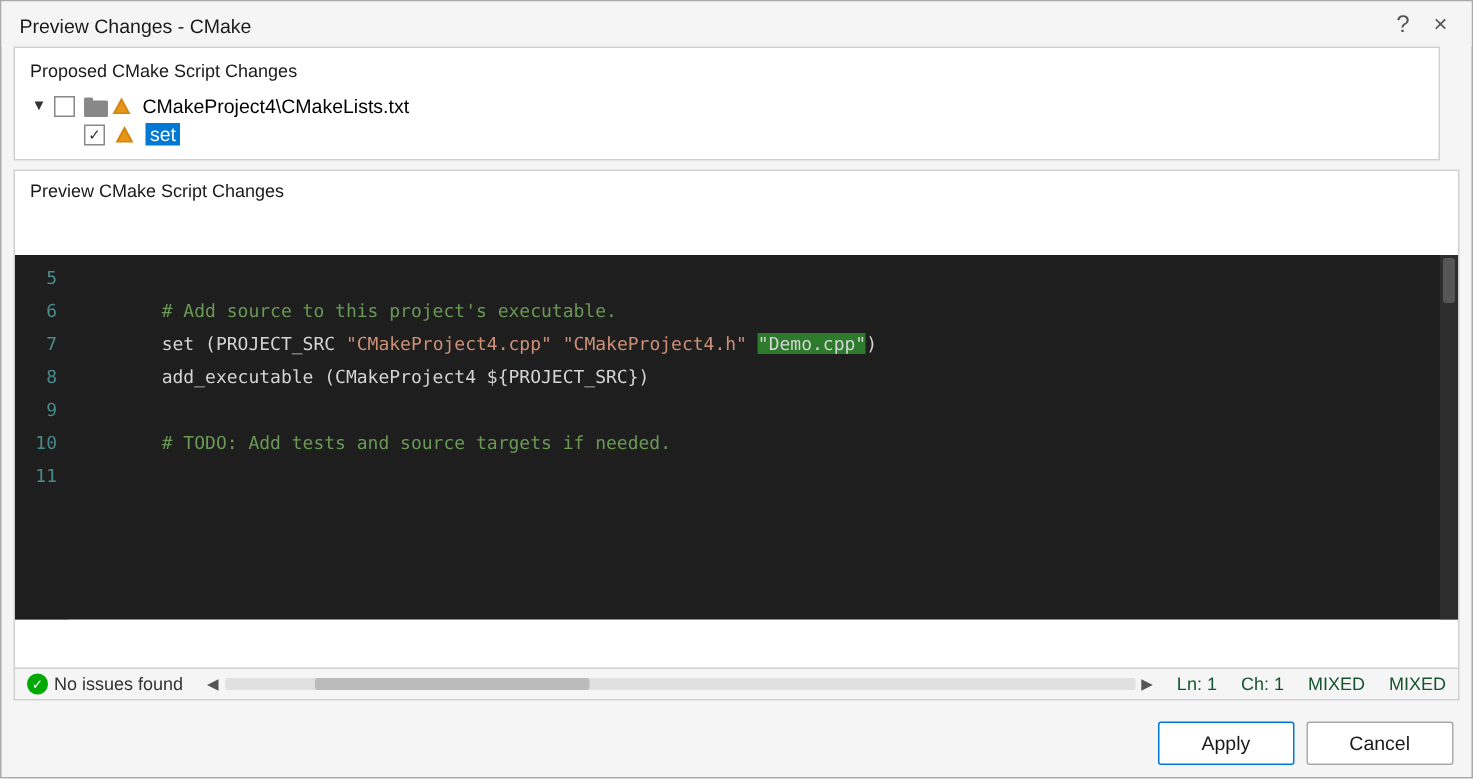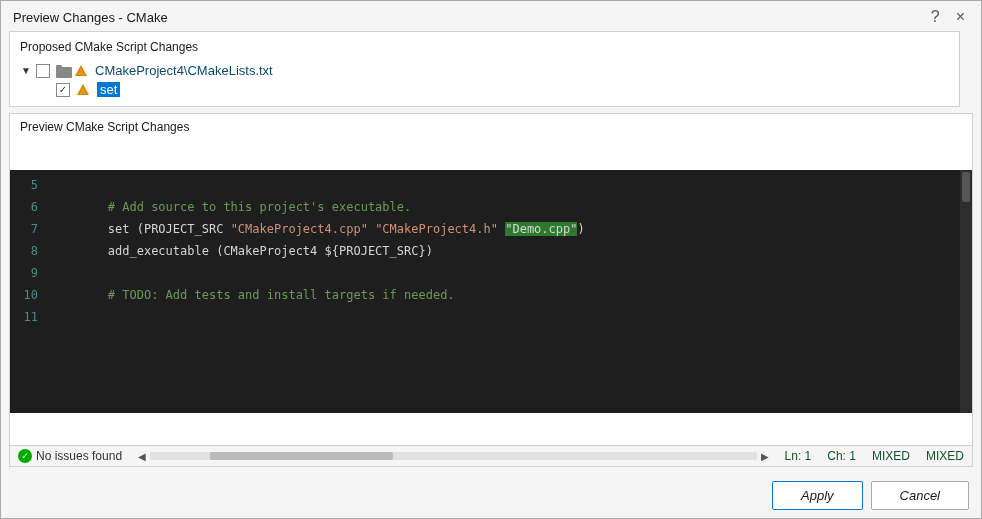--- a/index.html
+++ b/index.html
@@ -99,21 +99,21 @@
       cursor: pointer;
     }
     .checkbox.checked { background: white; }
     .checkbox.checked::after {
       content: '✓';
       font-size: 10px;
       color: #333;
     }
     .item-label {
       font-size: 13px;
-      color: #0c4a6e;
+      color: #000000;
     }
     .item-label.highlight {
       background: #0078d4;
       color: white;
       padding: 0 3px;
     }
 
     .bottom-panel {
       background: white;
       border: 1px solid #d0d0d0;
@@ -260,21 +260,20 @@
       gap: 8px;
       flex-shrink: 0;
     }
     .btn {
       padding: 6px 28px;
       font-size: 13px;
       cursor: pointer;
       border-radius: 2px;
       min-width: 80px;
       text-align: center;
-      font-style: italic;
     }
     .btn-apply {
       background: white;
       border: 1px solid #0078d4;
       color: #1a1a1a;
     }
     .btn-cancel {
       background: white;
       border: 1px solid #aaa;
       color: #1a1a1a;
@@ -342,21 +341,21 @@
           <span class="line-num">9</span>
           <span class="line-num">10</span>
           <span class="line-num">11</span>
         </div>
         <div class="code-lines">
           <div class="code-line">&nbsp;</div>
           <div class="code-line">        <span style="color:#6a9955;"># Add source to this project's executable.</span></div>
           <div class="code-line">        set (PROJECT_SRC <span style="color:#ce9178;">"CMakeProject4.cpp"</span> <span style="color:#ce9178;">"CMakeProject4.h"</span> <span style="background:#2d7a2d;color:#d4d4d4;">"Demo.cpp"</span>)</div>
           <div class="code-line">        add_executable (CMakeProject4 ${PROJECT_SRC})</div>
           <div class="code-line">&nbsp;</div>
-          <div class="code-line">        <span style="color:#6a9955;"># TODO: Add tests and install targets if needed.</span></div>
+          <div class="code-line">        <span style="color:#6a9955;"># TODO: Add tests and source targets if needed.</span></div>
           <div class="code-line">&nbsp;</div>
         </div>
         <div class="scrollbar-v">
           <div class="scrollbar-thumb-v"></div>
         </div>
       </div>
     </div>
 
     <div class="status-bar">
       <div class="status-ok">

